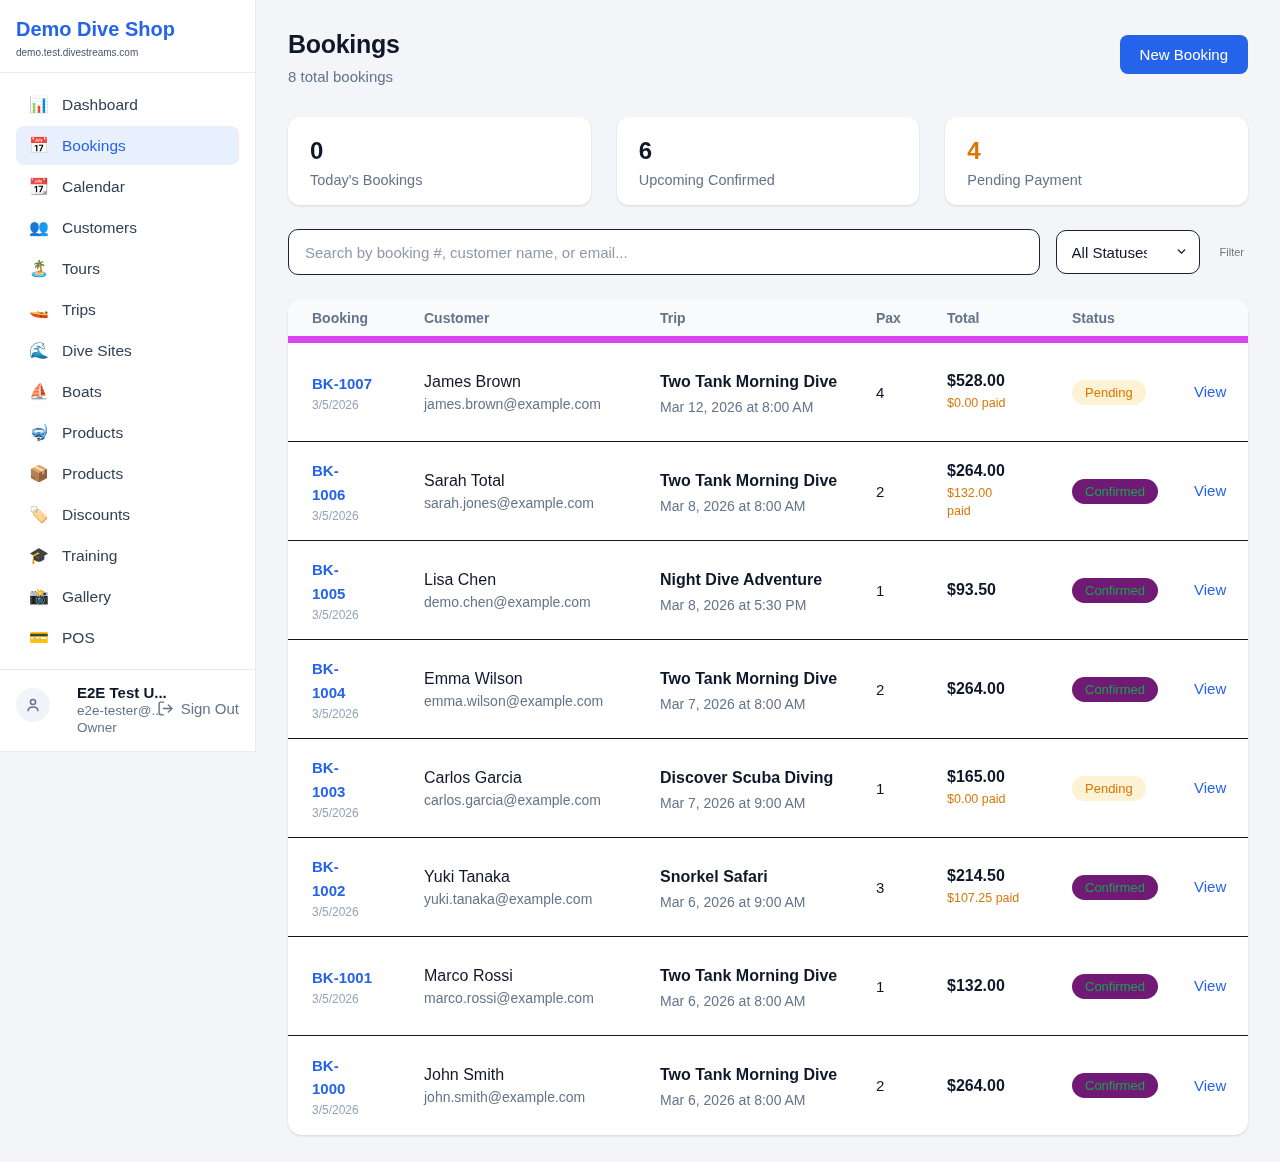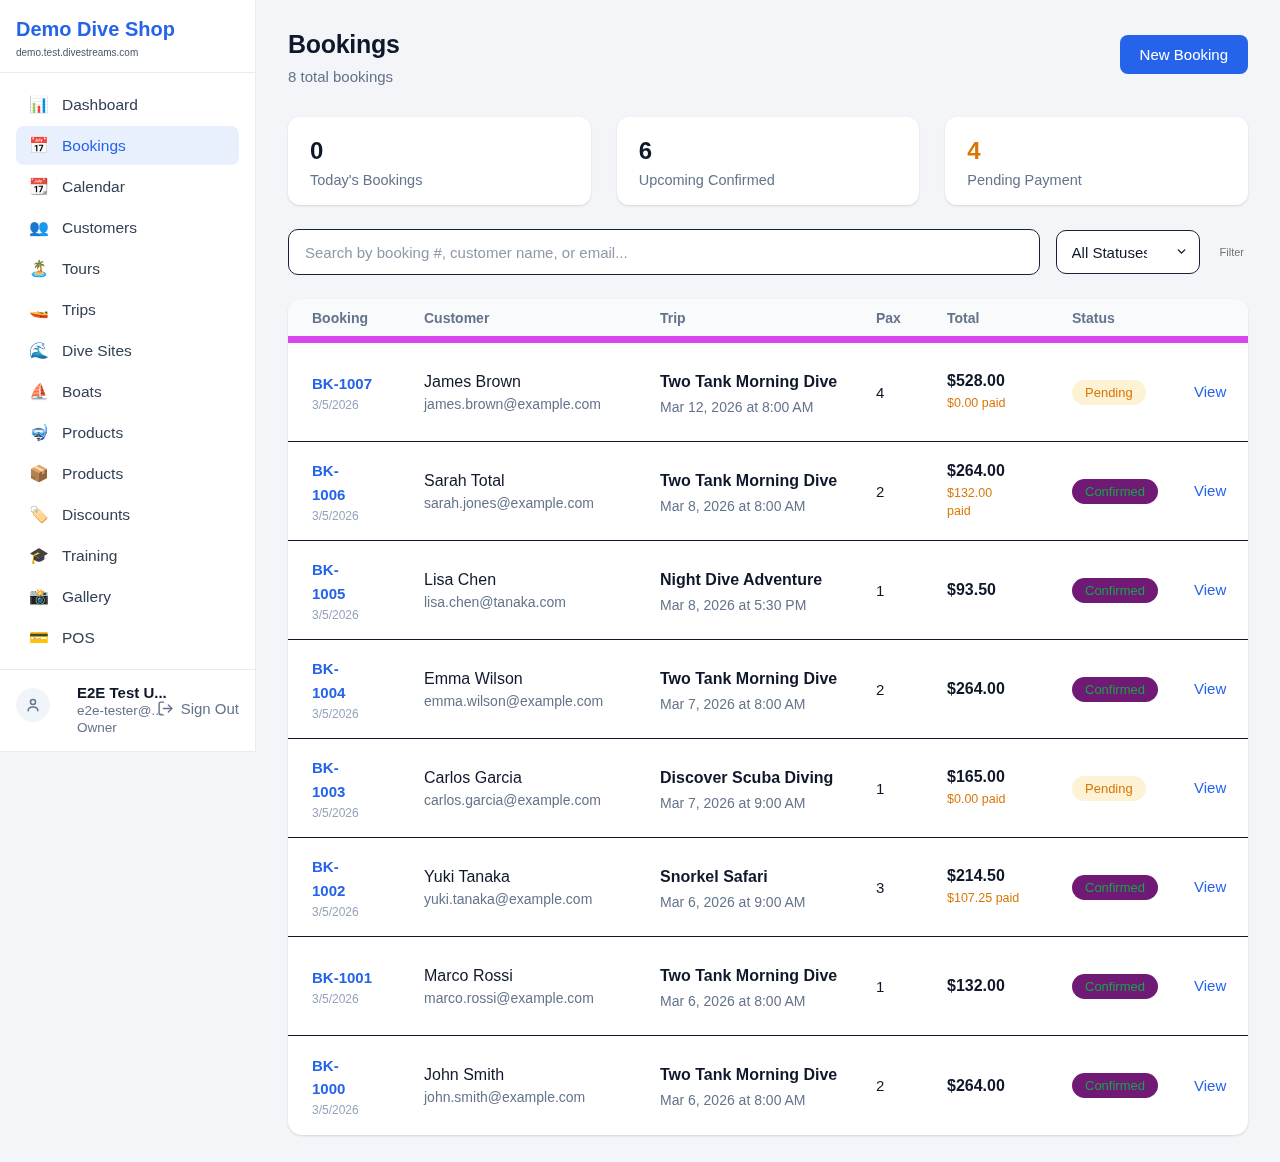--- a/index.html
+++ b/index.html
@@ -327,21 +327,21 @@
     </div>
   </div>
 
   <div class="tgrid trow">
     <div>
       <a class="bk-link wrap-narrow" href="#">BK-1005</a>
       <div class="bk-date">3/5/2026</div>
     </div>
     <div>
       <div class="cust-name">Lisa Chen</div>
-      <div class="cust-email">lisa.chen@tanaka.com</div>
+      <div class="cust-email">demo.chen@example.com</div>
     </div>
     <div class="trip-cell">
       <div class="trip-name">Night Dive Adventure</div>
       <div class="trip-dt">Mar 8, 2026 at 5:30 PM</div>
     </div>
     <div class="pax-val">1</div>
     <div>
       <div class="total-val">$93.50</div>
 
     </div>

